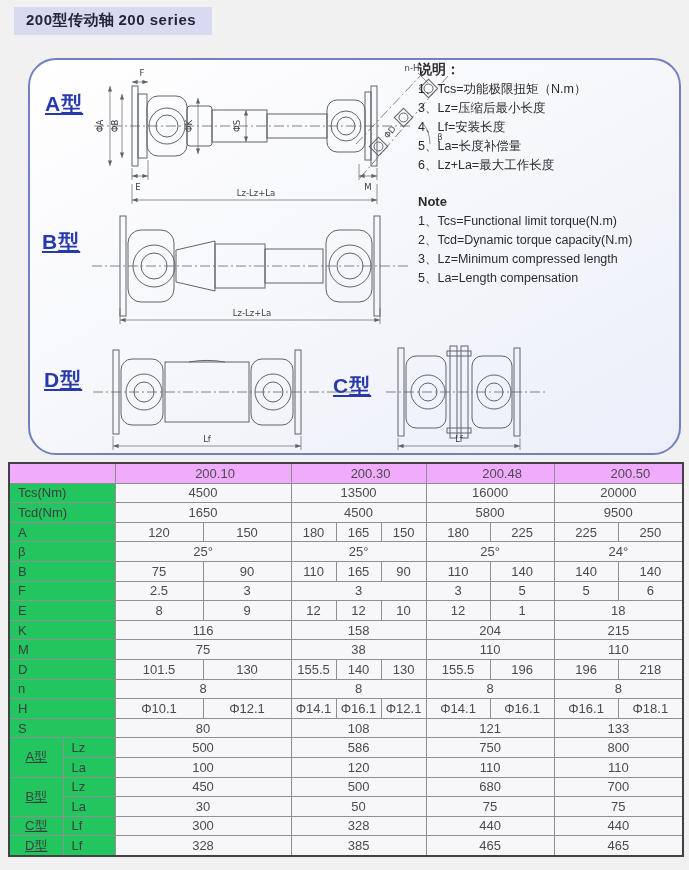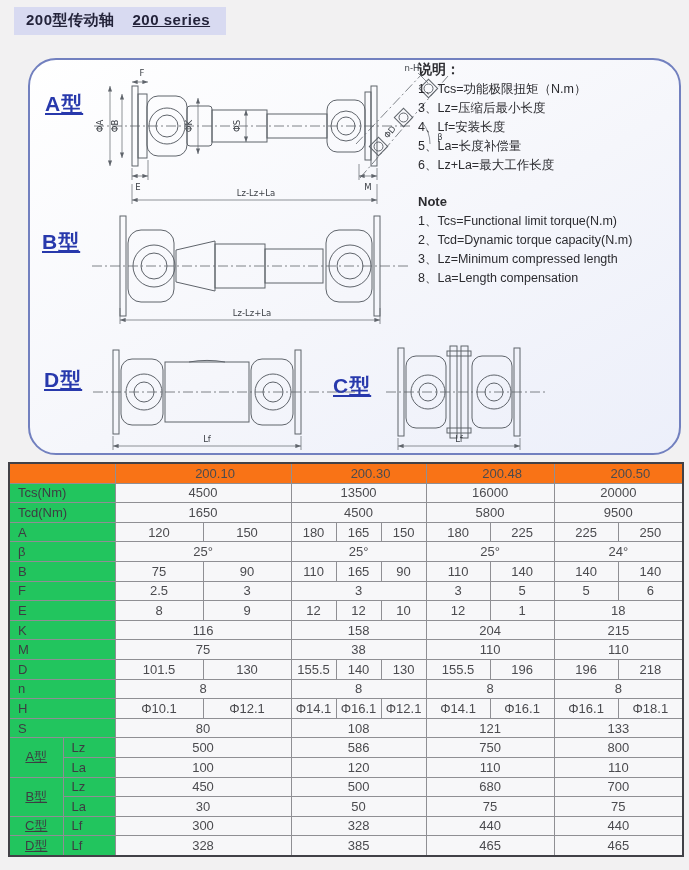--- a/index.html
+++ b/index.html
@@ -8,21 +8,21 @@
     background:#f2f1f2;
     font-family:"Liberation Sans","DejaVu Sans",sans-serif;
     -webkit-font-smoothing:antialiased;
   }
   .title-bar{
     position:absolute;left:14px;top:7px;
     background:#d8daf1;color:#23233a;
     padding:4px 16px 5px 12px;font-size:15px;font-weight:bold;
     letter-spacing:.5px;
   }
-  .title-bar .en{margin-left:18px;font-weight:bold;text-decoration:underline;}
+  .title-bar .en{margin-left:4px;font-weight:bold;}
   .panel{
     position:absolute;left:28px;top:58px;width:653px;height:397px;
     border:2px solid #7280bf;border-radius:28px;
     background:linear-gradient(150deg,#ffffff 0%,#f5f6fb 55%,#eceffa 100%);
     box-sizing:border-box;
   }
   .type-label{
     position:absolute;color:#2839ac;font-size:21px;font-weight:bold;
     text-decoration:underline;letter-spacing:1px;
   }
@@ -44,21 +44,21 @@
     font-size:13px;color:#4b4b4f;
     border:2px solid #414147;
   }
   table.spec td{
     border:1px solid #8f8f94;height:18.6px;text-align:center;
     padding:0;overflow:hidden;white-space:nowrap;background:#f7f7f9;
   }
   table.spec td.lbl{
     background:#22c55e;text-align:left;padding-left:8px;color:#3d3d42;
   }
-  table.spec tr.hdr td{background:#f97316;padding-left:24px;}
+  table.spec tr.hdr td{background:#f0abfc;padding-left:24px;}
   table.spec td.u{text-decoration:underline;text-align:center;padding-left:0;}
 </style>
 </head>
 <body>
 
 <div class="title-bar">
   <span>200型传动轴</span><span class="en">200 series</span>
 </div>
 
 <div class="panel">
@@ -136,21 +136,21 @@
     <div class="nt">说明：</div>
     <div>1、Tcs=功能极限扭矩（N.m）</div>
     <div>3、Lz=压缩后最小长度</div>
     <div>4、Lf=安装长度</div>
     <div>5、La=长度补偿量</div>
     <div>6、Lz+La=最大工作长度</div>
     <div class="nt nt-en">Note</div>
     <div>1、Tcs=Functional limit torque(N.m)</div>
     <div>2、Tcd=Dynamic torque capacity(N.m)</div>
     <div>3、Lz=Minimum compressed length</div>
-    <div>8、La=Length compensation</div>
+    <div>5、La=Length compensation</div>
   </div>
 
   <svg style="left:50px;top:148px;" width="340" height="120" viewBox="0 0 340 120">
     <defs>
       <marker id="arB" markerWidth="9" markerHeight="6" refX="8" refY="3" orient="auto-start-reverse">
           <path d="M0,0 L8,3 L0,6 Z" fill="#5f646b"></path>
         </marker>
     </defs>
     <g class="ln">
       <line class="cl" x1="12" y1="58" x2="330" y2="58"></line>

